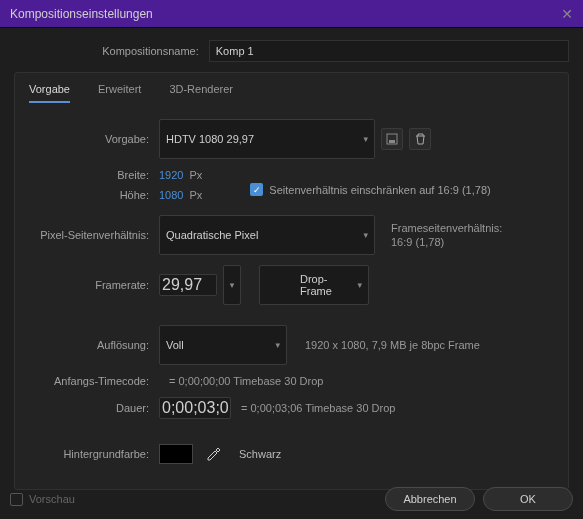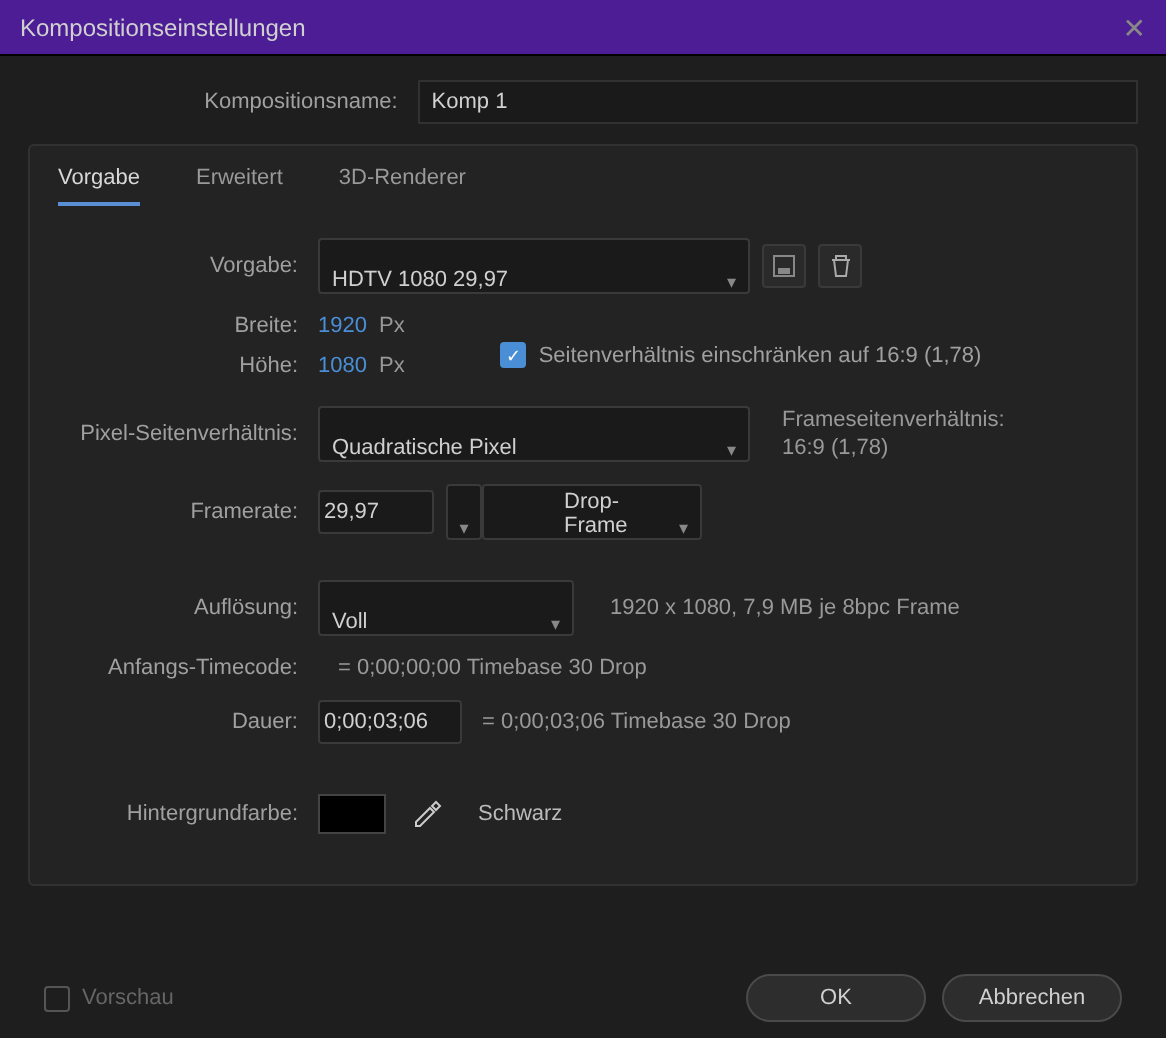--- a/index.html
+++ b/index.html
@@ -9,34 +9,34 @@
 .content { padding: 12px 14px 0 14px; }
 .row { display: flex; align-items: center; margin-bottom: 10px; }
 .label { width: 130px; text-align: right; padding-right: 10px; color: #a0a0a0; }
 .input-text { background: #1a1a1a; border: 1px solid #313131; color: #d0d0d0; padding: 3px 6px; font-size: 11px; height: 22px; }
 .input-text.wide { width: 370px; }
 .panel { border: 1px solid #313131; border-radius: 3px; margin-top: 6px; padding: 0 0 14px 0; background: #232323; }
 .tabs { display: flex; padding: 10px 14px 6px 14px; gap: 28px; }
 .tab { color: #999; padding-bottom: 6px; cursor: pointer; }
 .tab.active { color: #d8d8d8; border-bottom: 2px solid #5a8fd6; }
 .tabbody { padding: 10px 14px 0 14px; }
-.select { background: #1a1a1a; border: 1px solid #3a3a3a; color: #d0d0d0; height: 28px; padding: 0 6px; font-size: 11px; display: flex; align-items: flex-end; justify-content: space-between; cursor: pointer; border-radius: 2px; }
+.select { background: #1a1a1a; border: 1px solid #3a3a3a; color: #d0d0d0; height: 40px; padding: 0 6px; font-size: 11px; display: flex; align-items: center; justify-content: space-between; cursor: pointer; border-radius: 2px; }
 .select .chev { color: #888; font-size: 9px; }
 .iconbtn { width: 22px; height: 22px; background: #2a2a2a; border: 1px solid #3a3a3a; display: flex; align-items: center; justify-content: center; margin-left: 6px; cursor: pointer; border-radius: 2px; color: #999; }
 .blue { color: #4a8ed6; }
 .checkbox { display: inline-flex; align-items: center; justify-content: center; width: 13px; height: 13px; background: #4a8ed6; border-radius: 2px; color: #fff; font-size: 9px; margin-right: 6px; }
 .checkbox.empty { background: transparent; border: 1px solid #555; }
 .suffix { color: #999; margin-left: 6px; }
-.num-input { background: #1a1a1a; border: 1px solid #3a3a3a; color: #d0d0d0; height: 22px; width: 58px; padding: 0 2px; font-size: 11px; border-radius: 2px; }
+.num-input { background: #1a1a1a; border: 1px solid #3a3a3a; color: #d0d0d0; height: 22px; width: 58px; padding: 0 2px; font-size: 16px; border-radius: 2px; }
 .num-input.tc { width: 72px; }
 .side-text { color: #999; margin-left: 10px; font-size: 11px; }
 .frame-aspect { margin-left: 16px; color: #999; line-height: 1.3; }
 .color-swatch { width: 34px; height: 20px; background: #000; border: 1px solid #444; cursor: pointer; }
 .eyedrop { width: 22px; height: 22px; display: flex; align-items: center; justify-content: center; margin-left: 10px; cursor: pointer; color: #ccc; }
-.footer { position: absolute; bottom: 0; left: 0; right: 0; height: 40px; display: flex; align-items: center; padding: 0 22px; gap: 25px; }
+.footer { position: absolute; bottom: 0; left: 0; right: 0; height: 40px; display: flex; align-items: center; padding: 0 10px; gap: 25px; }
 .footer .preview { display: flex; align-items: center; color: #666; }
 .footer .btns { margin-left: auto; display: flex; gap: 8px; }
 .btn { width: 90px; height: 24px; border: 1px solid #4a4a4a; background: #2d2d2d; color: #d0d0d0; border-radius: 12px; font-size: 11px; cursor: pointer; display: flex; align-items: center; justify-content: center; }
 svg { display: block; }
 </style>
 </head>
 <body>
 
 <div class="titlebar">
   <span>Kompositionseinstellungen</span>
@@ -106,21 +106,21 @@
           <div>16:9 (1,78)</div>
         </div>
       </div>
 
       <div class="row">
         <div class="label">Framerate:</div>
         <input class="num-input" value="29,97" style="">
         <div class="select" style="width:18px; margin-left:6px; justify-content:center;">
           <span class="chev">▾</span>
         </div>
-        <div class="select" style="width:110px; padding-left:40px;">
+        <div class="select" style="width:110px; margin-left:18px;padding-left:40px;">
           <span>Drop-Frame</span>
           <span class="chev">▾</span>
         </div>
       </div>
 
       <div style="height:10px;"></div>
 
       <div class="row">
         <div class="label">Auflösung:</div>
         <div class="select" style="width:128px">
@@ -156,16 +156,16 @@
     </div>
   </div>
 </div>
 
 <div class="footer">
   <div class="preview">
     <span class="checkbox empty"></span>
     <span>Vorschau</span>
   </div>
   <div class="btns">
+    <div class="btn">Abbrechen</div>
     <div class="btn">OK</div>
-    <div class="btn">Abbrechen</div>
   </div>
 </div>
 
 </body></html>

